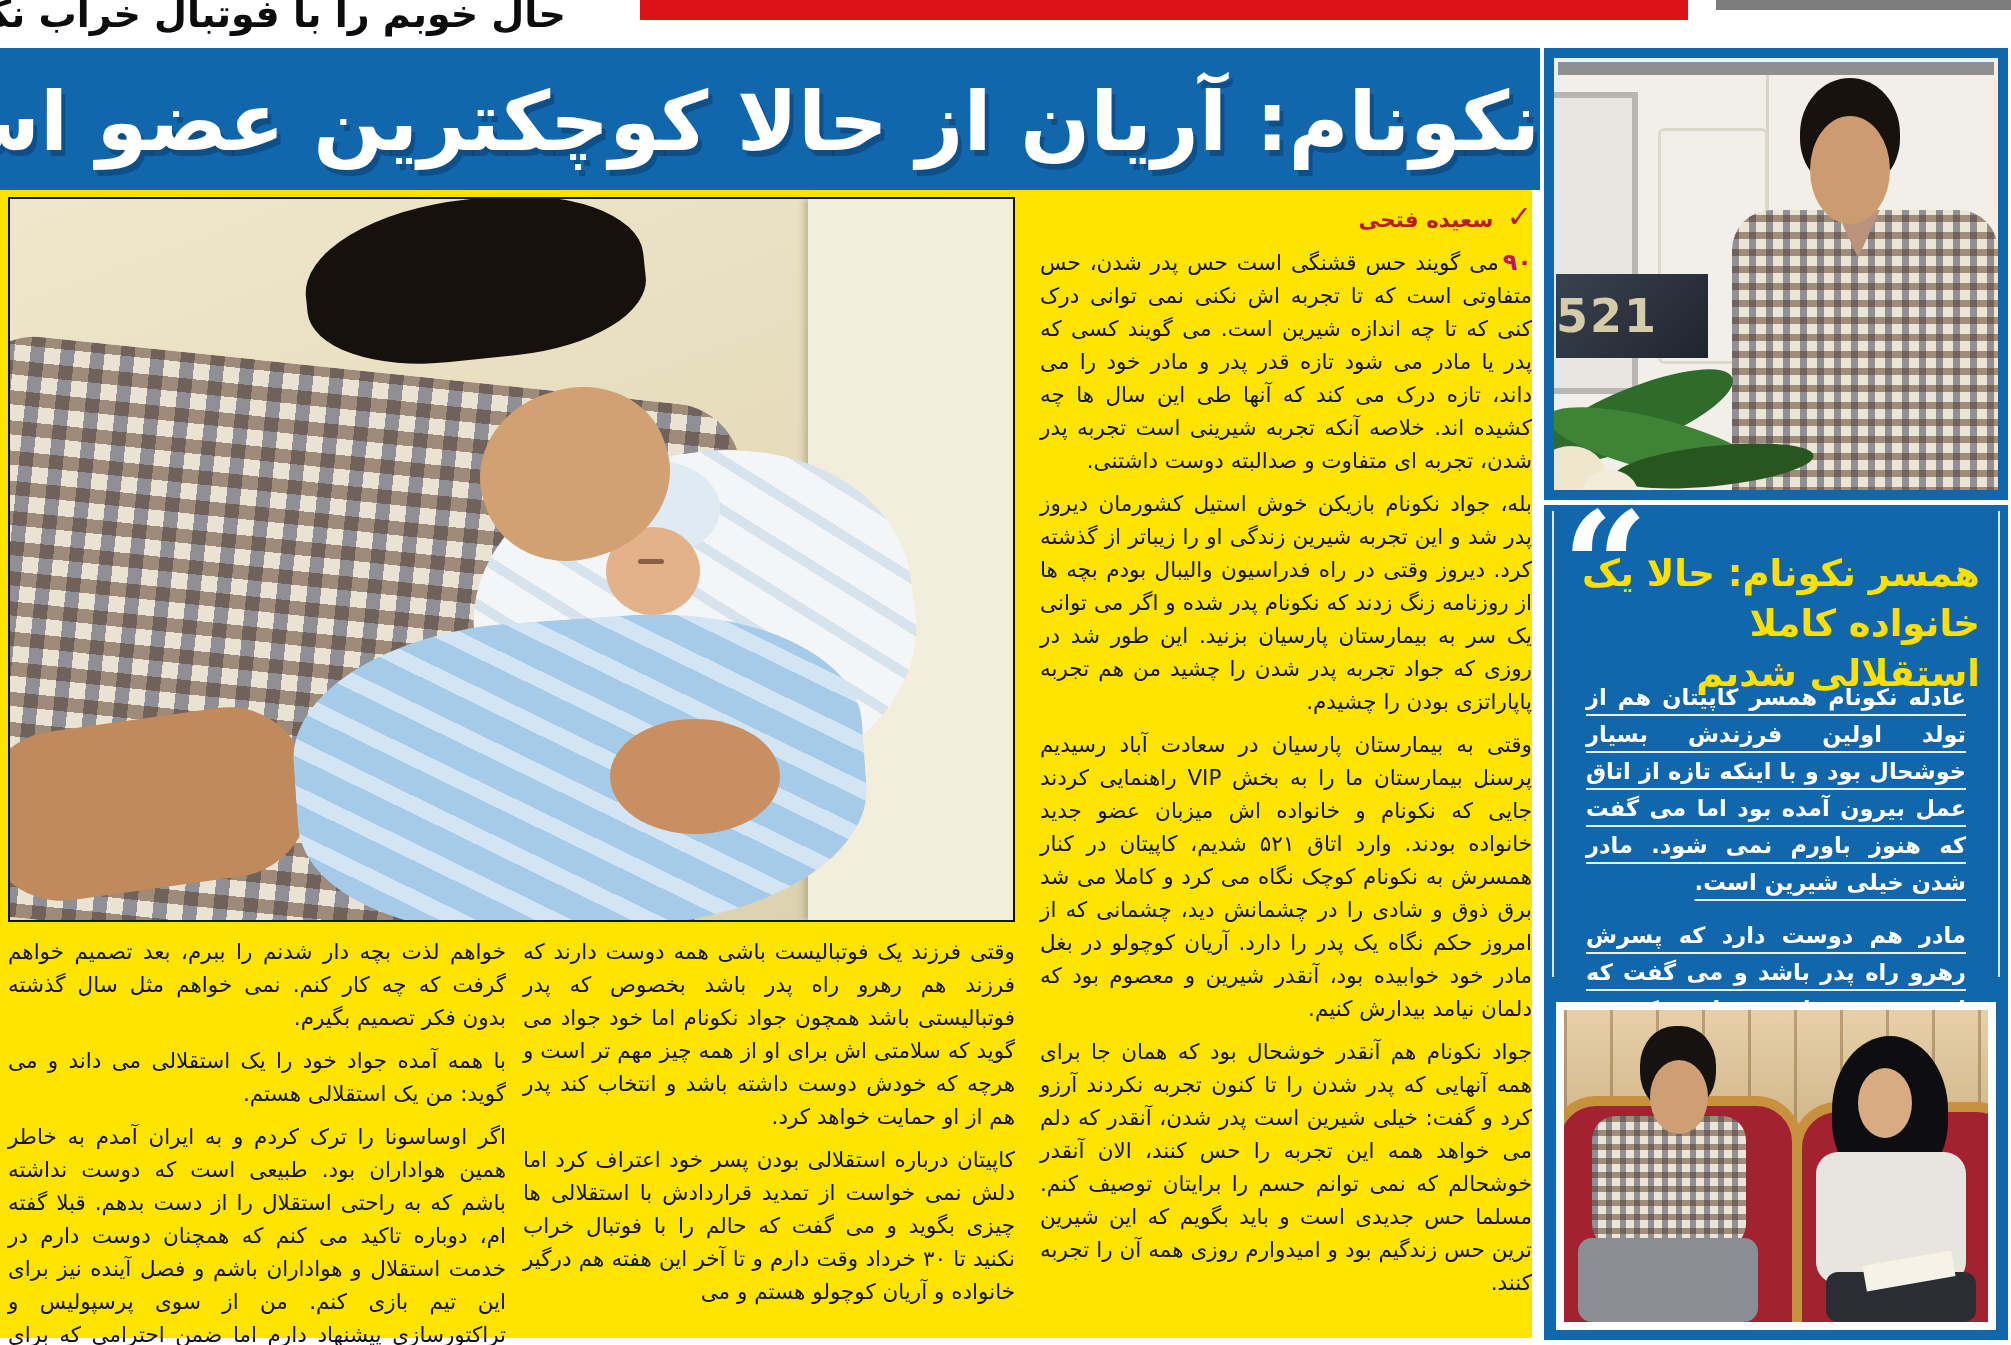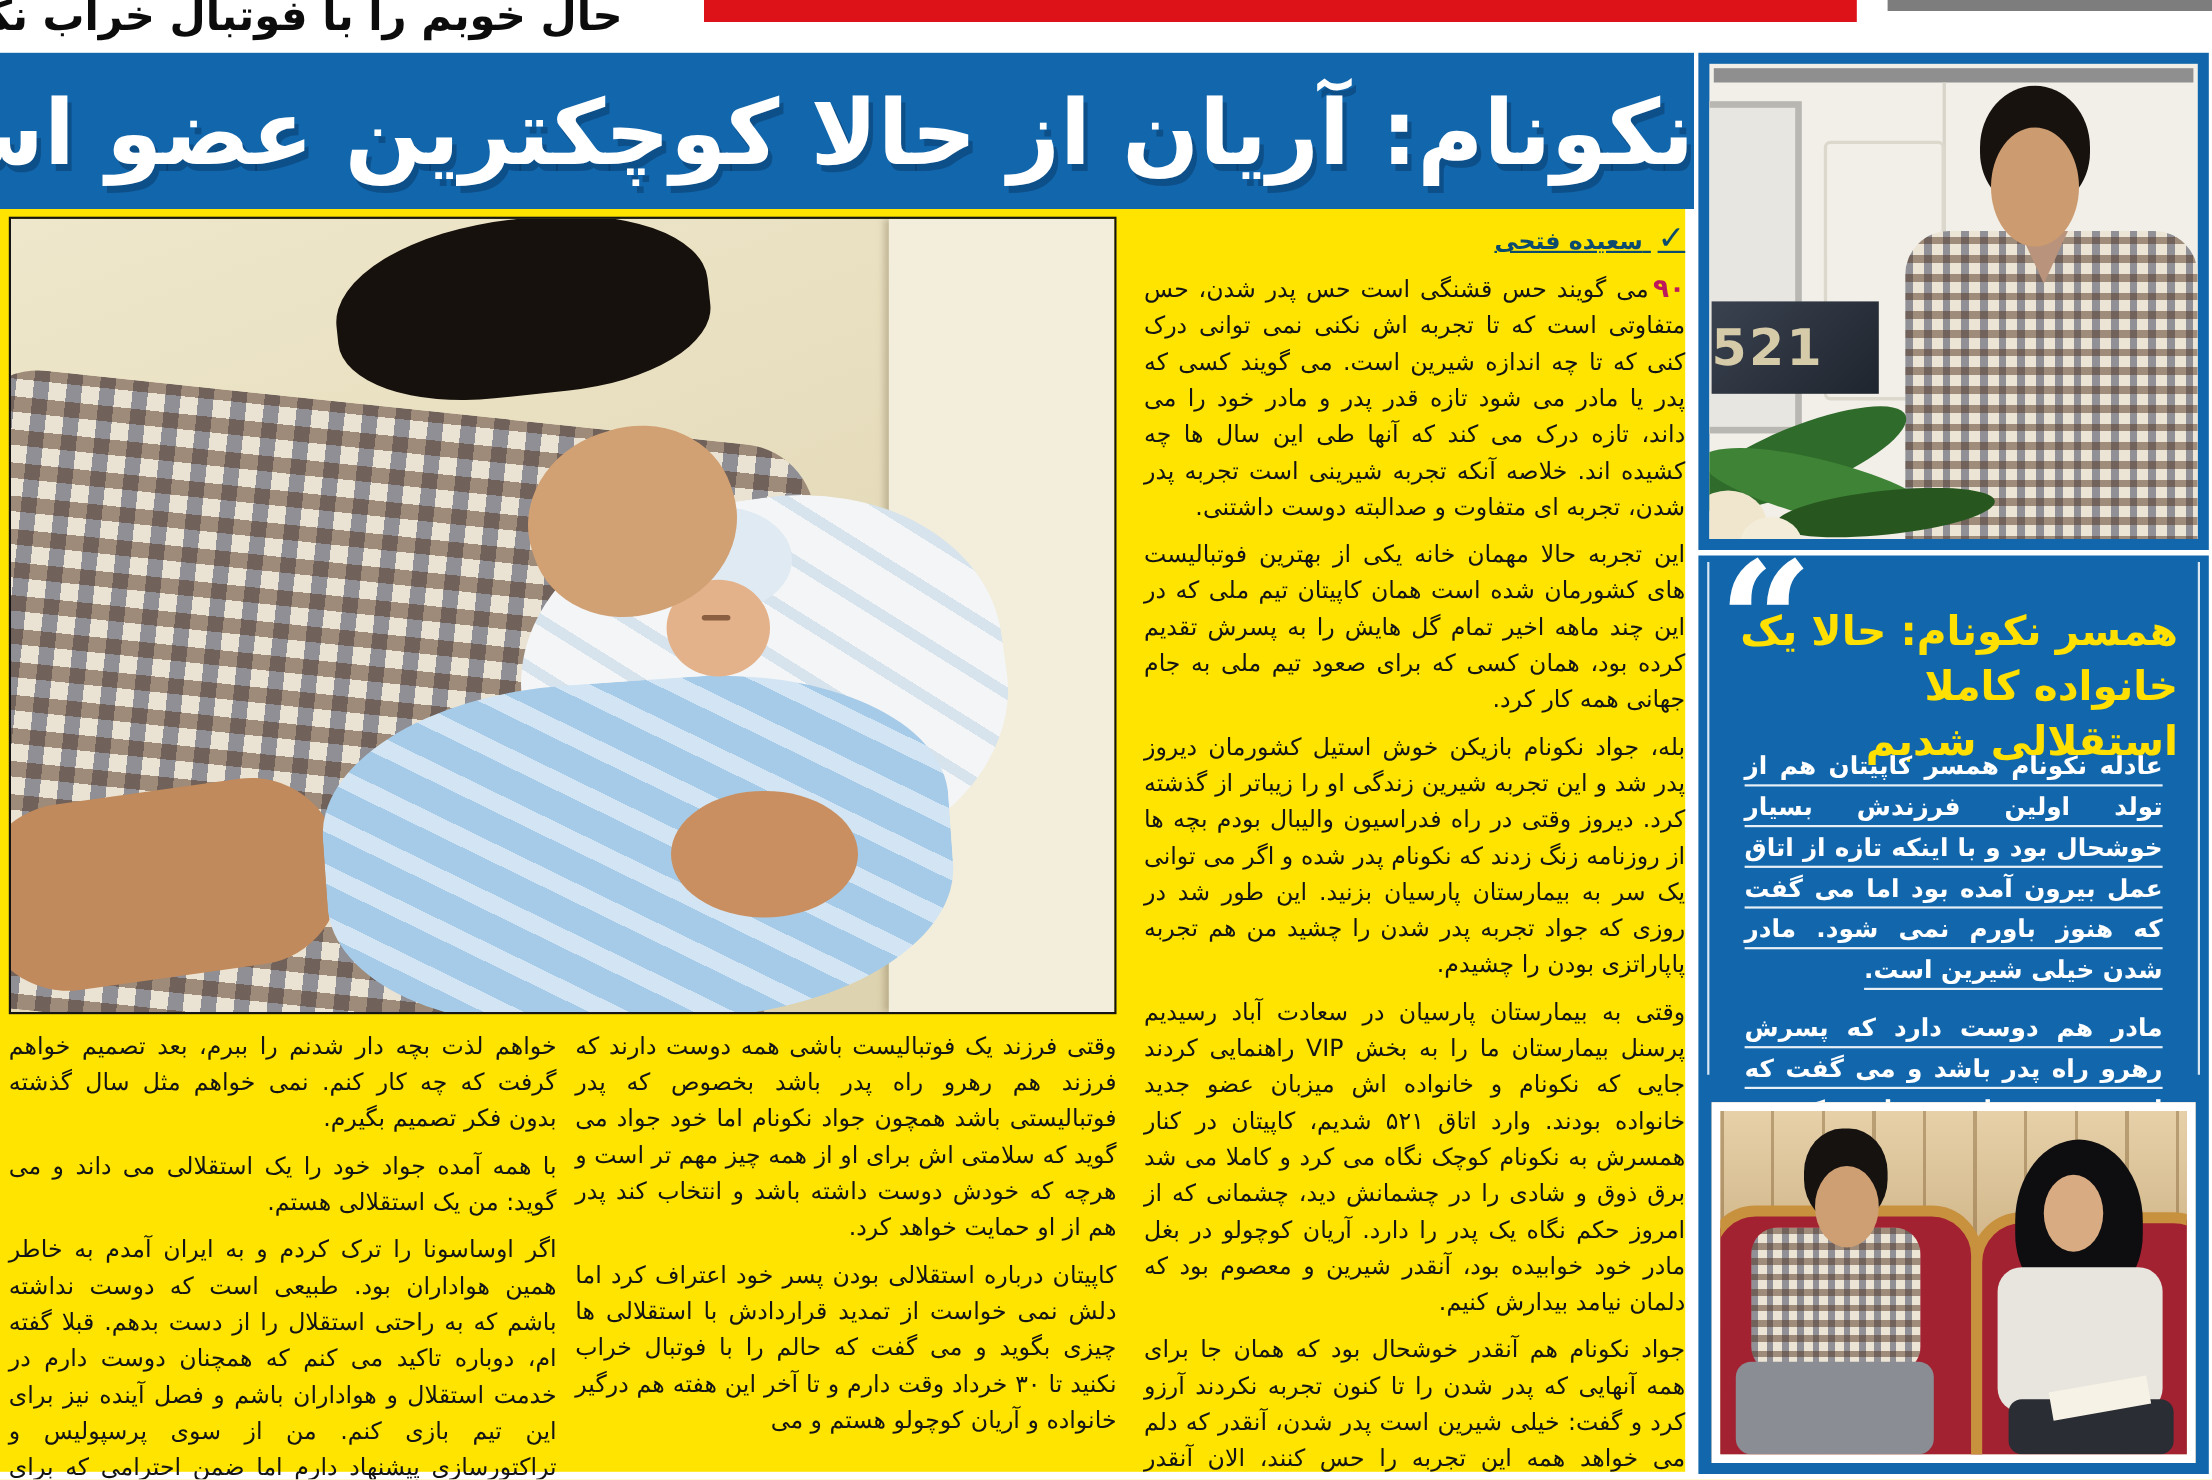--- a/index.html
+++ b/index.html
@@ -18,21 +18,21 @@
   .banner h1{margin:0;width:100%;height:142px;line-height:148px;text-align:center;direction:rtl;
              color:#ffffff;font-size:82px;font-weight:800;white-space:nowrap;letter-spacing:-2px;
              text-shadow:4px 6px 0 rgba(8,52,96,.45);}
 
   
   .yellow{left:0;top:190px;width:1532px;height:1148px;background:#ffe400;}
 
   
   .col{direction:rtl;text-align:justify;color:#141414;}
   .col p{margin:0 0 10px 0;font-size:21.5px;line-height:33px;}
-  .byline{direction:rtl;font-size:25px;font-weight:800;color:#0c4a6e;margin:0 0 8px 0;text-decoration:underline;}
+  .byline{direction:rtl;font-size:25px;font-weight:800;color:#b91c1c;margin:0 0 8px 0;}
   .byline .chk{font-size:30px;font-weight:400;margin-left:6px;}
   .leadmark{color:#be185d;font-weight:800;font-size:24px;padding-left:4px;}
 
   
   .photo-main{left:8px;top:197px;width:1003px;height:721px;border:2px solid #141414;
               background:linear-gradient(160deg,#efe7cb,#dcd1ad);overflow:hidden;}
   .pm-doorcol{right:0;top:0;width:205px;height:100%;background:#f3eedb;box-shadow:-4px 0 6px rgba(120,105,70,.35);}
   .pm-hair{left:295px;top:0px;width:340px;height:160px;background:#16110c;border-radius:50% 45% 40% 40%;transform:rotate(-6deg);}
   .pm-face{left:420px;top:78px;width:240px;height:200px;background:#d1a073;border-radius:46%;transform:rotate(-14deg);}
   .pm-shirt{left:-70px;top:170px;width:780px;height:580px;border-radius:70px;transform:rotate(6deg);
@@ -132,21 +132,20 @@
     <div class="abs pm-kissface"></div>
     <div class="abs pm-face" style="opacity:.0;"></div>
   </div>
 
   <div class="abs col" style="left:1040px;top:200px;width:492px;">
     <p class="byline">
       <span class="chk">✓</span>
       <span>سعیده فتحی</span>
     </p>
     <p><span class="leadmark">۹۰</span><span>می گویند حس قشنگی است حس پدر شدن، حس متفاوتی است که تا تجربه اش نکنی نمی توانی درک کنی که تا چه اندازه شیرین است. می گویند کسی که پدر یا مادر می شود تازه قدر پدر و مادر خود را می داند، تازه درک می کند که آنها طی این سال ها چه کشیده اند. خلاصه آنکه تجربه شیرینی است تجربه پدر شدن، تجربه ای متفاوت و صدالبته دوست داشتنی.</span></p>
-    <p>این تجربه حالا مهمان خانه یکی از بهترین فوتبالیست های کشورمان شده است همان کاپیتان تیم ملی که در این چند ماهه اخیر تمام گل هایش را به پسرش تقدیم کرده بود، همان کسی که برای صعود تیم ملی به جام جهانی همه کار کرد.</p>
     <p>بله، جواد نکونام بازیکن خوش استیل کشورمان دیروز پدر شد و این تجربه شیرین زندگی او را زیباتر از گذشته کرد. دیروز وقتی در راه فدراسیون والیبال بودم بچه ها از روزنامه زنگ زدند که نکونام پدر شده و اگر می توانی یک سر به بیمارستان پارسیان بزنید. این طور شد در روزی که جواد تجربه پدر شدن را چشید من هم تجربه پاپاراتزی بودن را چشیدم.</p>
     <p>وقتی به بیمارستان پارسیان در سعادت آباد رسیدیم پرسنل بیمارستان ما را به بخش VIP راهنمایی کردند جایی که نکونام و خانواده اش میزبان عضو جدید خانواده بودند. وارد اتاق ۵۲۱ شدیم، کاپیتان در کنار همسرش به نکونام کوچک نگاه می کرد و کاملا می شد برق ذوق و شادی را در چشمانش دید، چشمانی که از امروز حکم نگاه یک پدر را دارد. آریان کوچولو در بغل مادر خود خوابیده بود، آنقدر شیرین و معصوم بود که دلمان نیامد بیدارش کنیم.</p>
     <p>جواد نکونام هم آنقدر خوشحال بود که همان جا برای همه آنهایی که پدر شدن را تا کنون تجربه نکردند آرزو کرد و گفت: خیلی شیرین است پدر شدن، آنقدر که دلم می خواهد همه این تجربه را حس کنند، الان آنقدر خوشحالم که نمی توانم حسم را برایتان توصیف کنم. مسلما حس جدیدی است و باید بگویم که این شیرین ترین حس زندگیم بود و امیدوارم روزی همه آن را تجربه کنند.</p>
 
   </div>
 
   <div class="abs col" style="left:523px;top:935px;width:492px;">
     <p>وقتی فرزند یک فوتبالیست باشی همه دوست دارند که فرزند هم رهرو راه پدر باشد بخصوص که پدر فوتبالیستی باشد همچون جواد نکونام اما خود جواد می گوید که سلامتی اش برای او از همه چیز مهم تر است و هرچه که خودش دوست داشته باشد و انتخاب کند پدر هم از او حمایت خواهد کرد.</p>
     <p>کاپیتان درباره استقلالی بودن پسر خود اعتراف کرد اما دلش نمی خواست از تمدید قراردادش با استقلالی ها چیزی بگوید و می گفت که حالم را با فوتبال خراب نکنید تا ۳۰ خرداد وقت دارم و تا آخر این هفته هم درگیر خانواده و آریان کوچولو هستم و می</p>
   </div>

